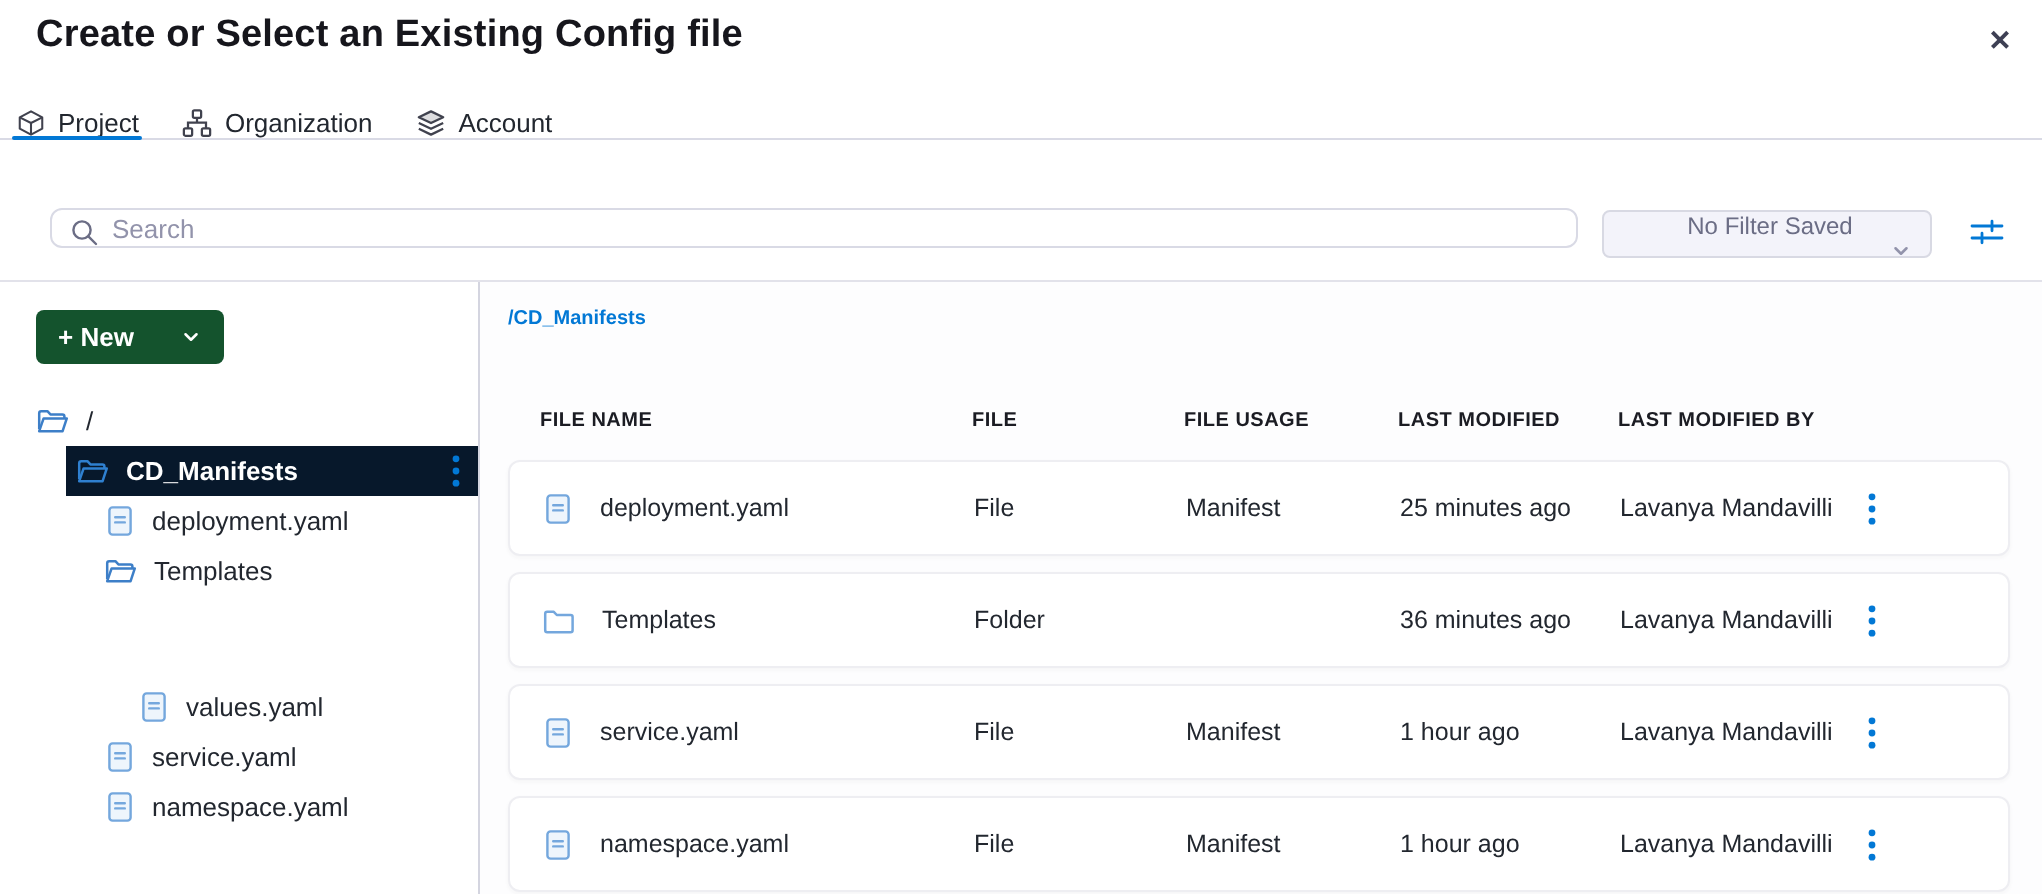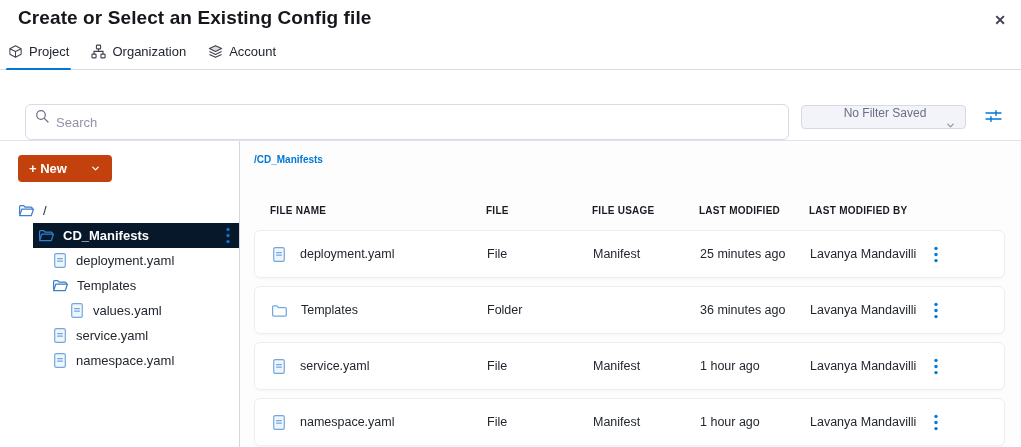--- a/index.html
+++ b/index.html
@@ -8,40 +8,40 @@
   .dialog { position:relative; width:1021px; height:447px; background:#fff; overflow:hidden; }
 
   
   .title { position:absolute; left:18px; top:7px; font-size:19px; font-weight:700; color:#16161c; letter-spacing:.1px; }
   .close-btn { position:absolute; right:10px; top:9px; width:22px; height:22px; border:none; background:transparent;
                font-size:14px; font-weight:700; color:#3e4054; cursor:pointer; line-height:22px; }
 
   
   .tabs { position:absolute; left:0; right:0; top:44px; height:26px; border-bottom:1px solid #d9dae5;
           display:flex; gap:22px; padding-left:8px; }
-  .tab { display:flex; align-items:flex-start; gap:6px; font-size:13px; color:#22272f; position:relative; cursor:pointer; }
+  .tab { display:flex; align-items:flex-end; gap:6px; font-size:13px; color:#22272f; position:relative; cursor:pointer; }
   .tab .ticon { display:flex; align-items:center; }
   .tab.active::after { content:''; position:absolute; left:-2px; right:-2px; bottom:-1px; height:2px; background:#0278d5; border-radius:1px; }
 
   
   .search-wrap { position:absolute; left:25px; top:104px; width:764px; height:25px; }
   .search-wrap .sicon { position:absolute; left:9px; top:4px; }
-  .search-input { width:100%; height:36px; border:1px solid #d9dae5; border-radius:6px; padding:0 10px 0 30px;
+  .search-input { width:100%; height:20px; border:1px solid #d9dae5; border-radius:6px; padding:0 10px 0 30px;
                   font-size:13px; color:#22272f; outline:none; font-family:inherit; }
   .search-input::placeholder { color:#9293ab; }
   .filter-select { position:absolute; left:801px; top:105px; width:165px; height:24px; background:#f3f3fa;
                    border:1px solid #d8d9e3; border-radius:4px; display:flex; align-items:center;
                    padding:0 9px 0 12px; font-size:12px; color:#6b6d85; cursor:pointer;flex-direction:column; }
   .filter-select .chev { margin-left:auto; color:#9293ab; display:flex; }
   .sliders-btn { position:absolute; left:982px; top:106px; width:22px; height:20px; background:transparent; border:none; cursor:pointer; display:flex; align-items:center; justify-content:center; }
 
   
   .content { position:absolute; left:0; right:0; top:140px; bottom:0; border-top:1px solid #e2e2ea; display:flex; }
   .sidebar { width:240px; flex:0 0 240px; border-right:1px solid #d4d5e0; position:relative; }
-  .new-btn { margin:14px 0 0 18px; height:27px; padding:0 11px; background:#c2410c; border:none; border-radius:4px;
+  .new-btn { margin:14px 0 0 18px; height:27px; padding:0 11px; background:#14532d; border:none; border-radius:4px;
              color:#fff; font-weight:700; font-size:13px; display:inline-flex; align-items:center; gap:23px;
              cursor:pointer; font-family:inherit; }
   .new-btn .chev { display:flex; }
   .tree { margin-top:16px; }
   .tree-row { height:25px; display:flex; align-items:center; gap:8px; font-size:13px; color:#22272f; cursor:pointer; white-space:nowrap; }
   .tree-row .nicon { display:flex; align-items:center; flex:0 0 auto; }
   .tree-row.selected { background:#07182b; color:#fff; font-weight:700; margin-left:33px; padding-left:5px !important; }
   .tree-row.selected .kebab { margin-left:auto; margin-right:9px; display:flex; }
 
   
@@ -164,21 +164,21 @@
           </div>
           <div class="tree-row" style="padding-left: 52px;">
             <span class="nicon">
               <svg width="17" height="15" viewBox="0 0 17 15" fill="none" stroke="#3d7fc8" stroke-width="1.25" stroke-linejoin="round">
                 <path d="M1.6 11.5V3.6c0-.55.45-1 1-1h3.1l1.5 1.6h6c.55 0 1 .45 1 1v1"></path>
                 <path d="M1.6 12.6 3.8 6.2h11.6l-2.1 6.4z"></path>
               </svg>
             </span>
             <span>Templates</span>
           </div>
-          <div class="tree-row" style="padding-left: 69px;">
+          <div class="tree-row" style="padding-left: 69px; margin-top: 43px;">
             <span class="nicon">
               <svg width="16" height="17" viewBox="0 0 16 17" fill="none">
                 <rect x="2.7" y="1.7" width="10.6" height="13.6" rx="1.6" stroke="#74a7dd" stroke-width="1.2" fill="#eef5fc"></rect>
                 <path d="M5.6 6.6h4.8M5.6 9.2h4.8" stroke="#74a7dd" stroke-width="1.2" stroke-linecap="round"></path>
               </svg>
             </span>
             <span>values.yaml</span>
           </div>
           <div class="tree-row" style="padding-left: 52px;">
             <span class="nicon">

